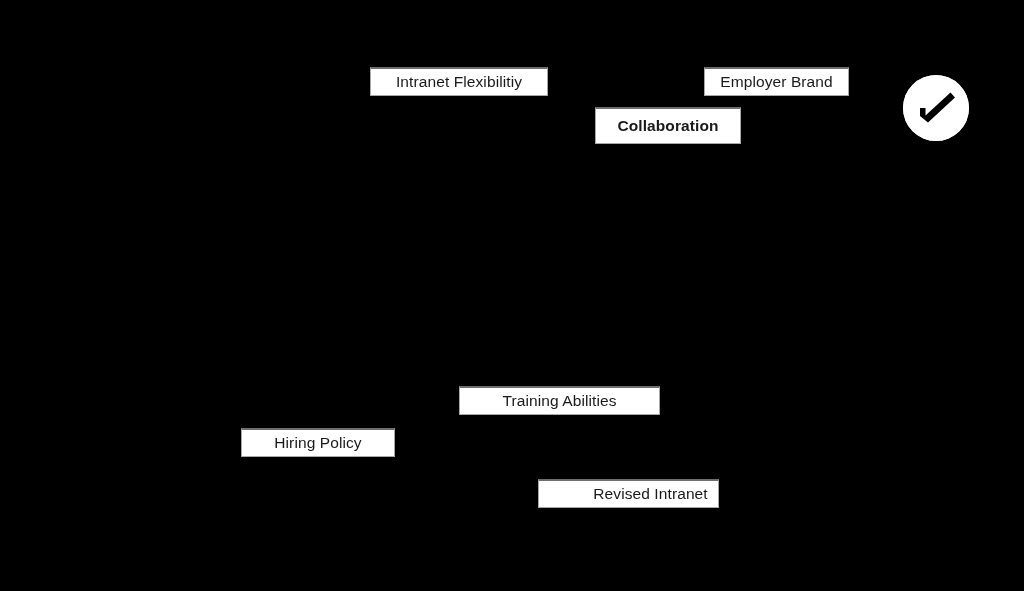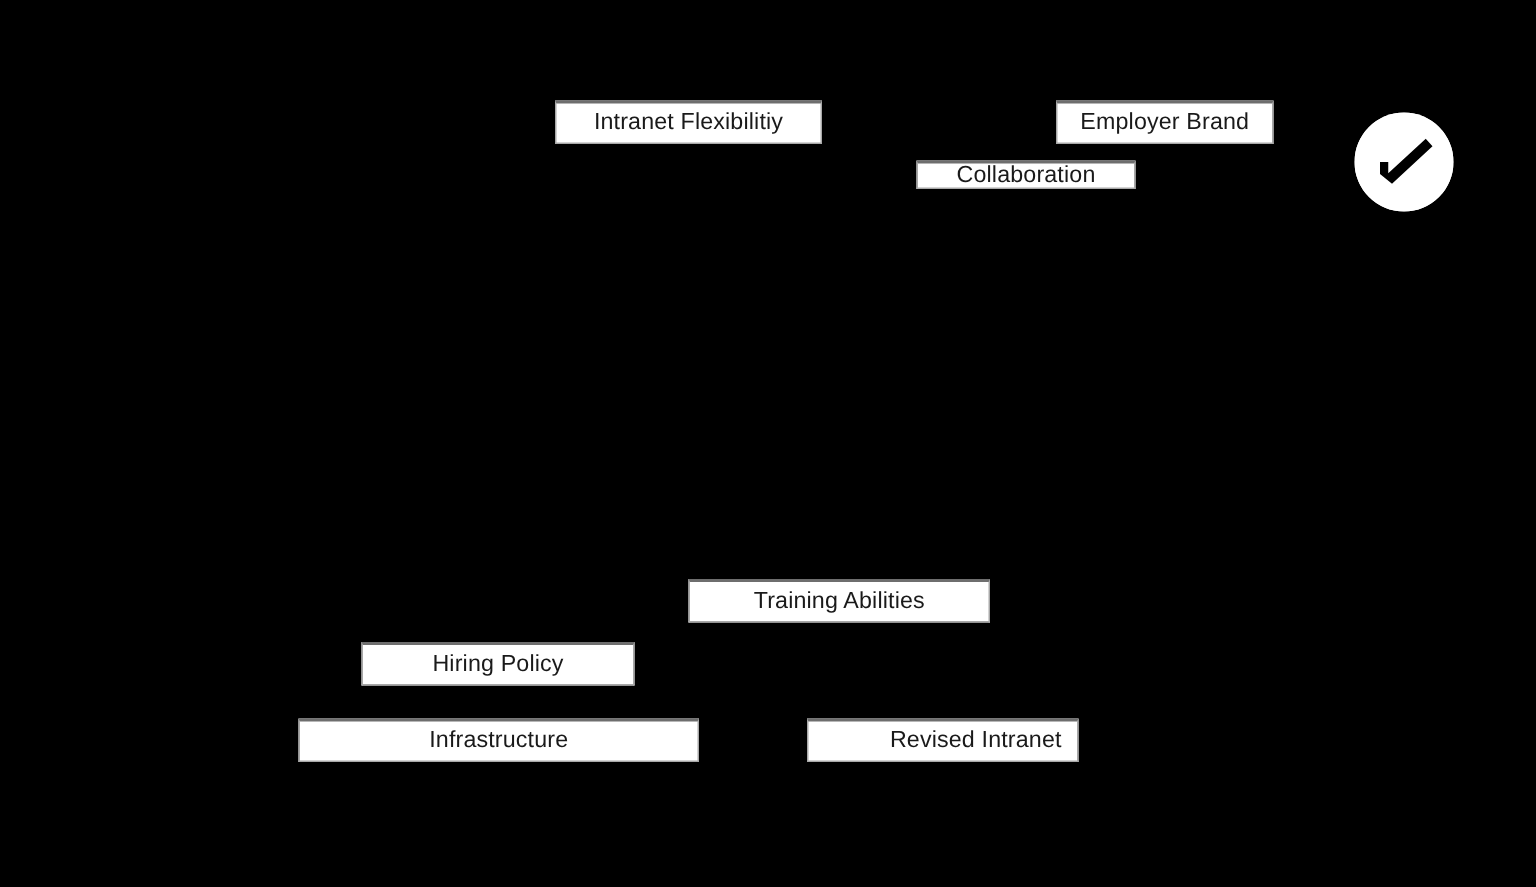--- a/index.html
+++ b/index.html
@@ -54,35 +54,32 @@
 <div id="canvas">
 
   <div class="node-box" style="left:370px; top:67px; width:178px; height:29px;">
     <span class="node-label">Intranet Flexibilitiy</span>
   </div>
 
   <div class="node-box" style="left:704px; top:67px; width:145px; height:29px;justify-content:center;">
     <span class="node-label">Employer Brand</span>
   </div>
 
-  <div class="node-box" style="left:611px; top:107px; width:146px; height:19px;">
+  <div class="node-box" style="left:595px; top:107px; width:146px; height:37px;font-weight:bold;">
     <span class="node-label">Collaboration</span>
   </div>
 
   <div class="node-box" style="left:459px; top:386px; width:201px; height:29px;">
     <span class="node-label">Training Abilities</span>
   </div>
 
-  <div class="node-box" style="left:241px; top:428px; width:182px; height:29px;">
+  <div class="node-box" style="left:241px; top:428px; width:154px; height:29px;">
     <span class="node-label">Hiring Policy</span>
   </div>
 
-  <div class="node-box" style="left:199px; top:479px; width:267px; height:29px;">
-    <span class="node-label">Infrastructure</span>
-  </div>
 
   <div class="node-box" style="left:538px; top:479px; width:181px; height:29px;padding-left:44px;">
     <span class="node-label">Revised Intranet</span>
   </div>
 
   <div class="check-badge" style="left:903px; top:75px; width:66px; height:66px;">
     <svg width="66" height="66" viewBox="0 0 66 66" aria-hidden="true">
       <circle cx="33" cy="33" r="33" fill="#ffffff"></circle>
       <path d="M16 34.5 L17.5 34.5 L17.5 42 L27 42 L27 34 L47.5 18.5 L51.5 23.5 L28.5 46.5 L13.5 38 Z" fill="#000000" opacity="0"></path>
       <path d="M16.5 33.5 L22 33.5 L22 41.5 L48 18.5 L52 23 L24 47.5 L16.5 40 Z" fill="#000000" opacity="0"></path>

